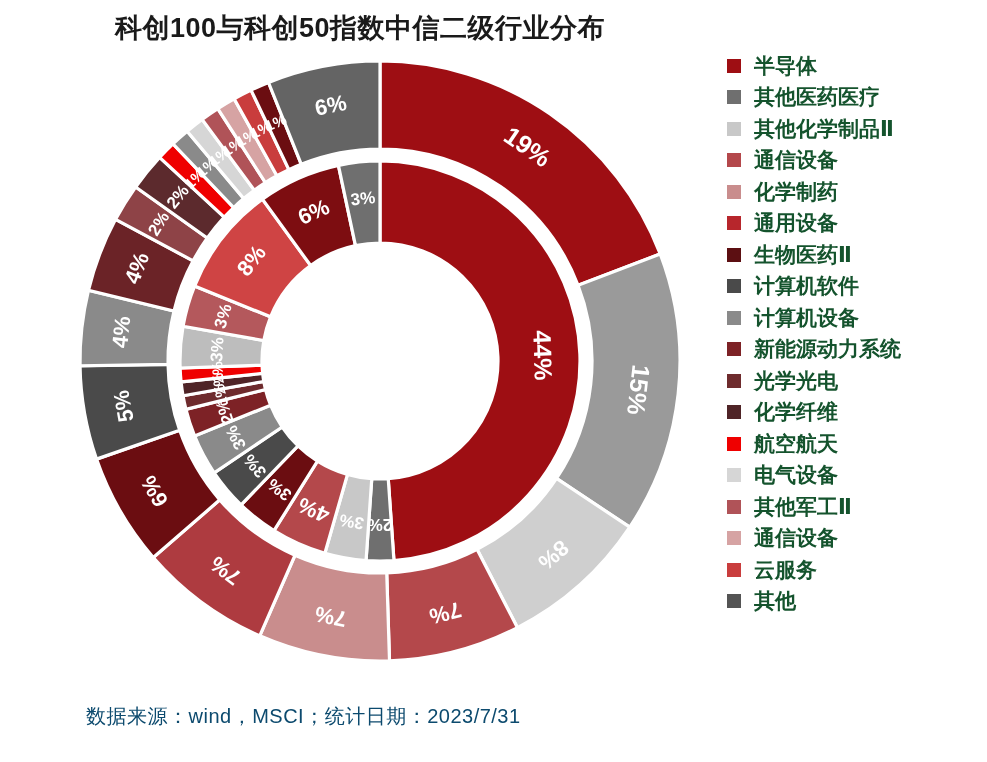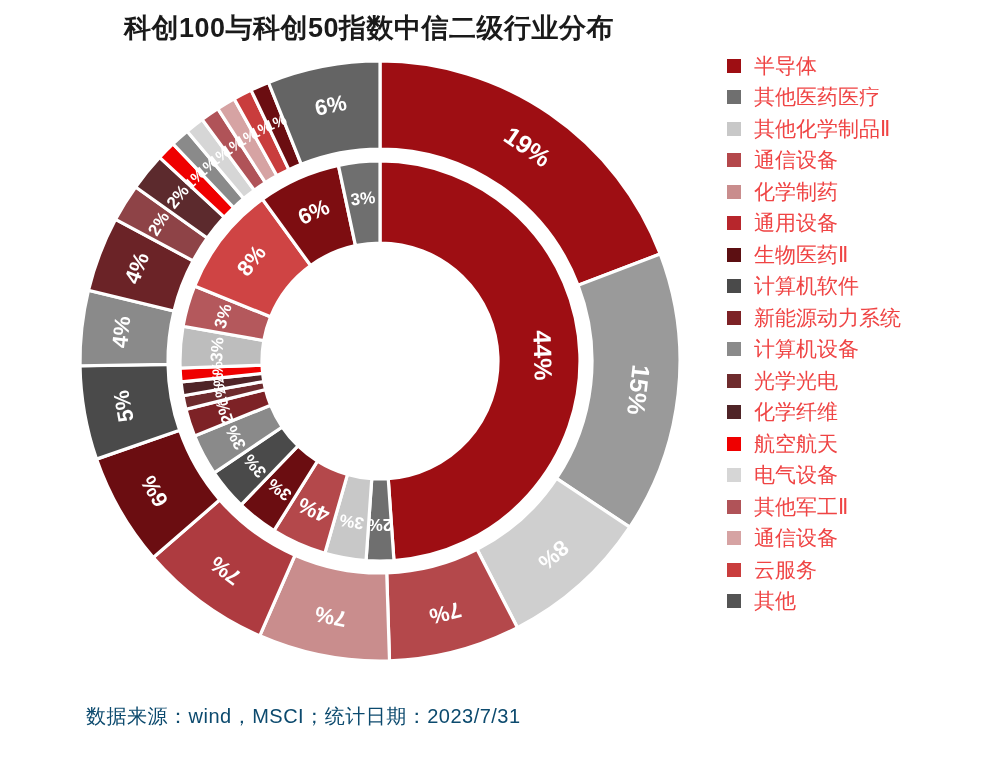--- a/index.html
+++ b/index.html
@@ -11,21 +11,20 @@
     position:relative;
   }
   #chart-title{
     position:absolute;
     left:0;top:10px;width:720px;
     text-align:center;
     font-size:27px;
     font-weight:bold;
     color:#1a1a1a;
     letter-spacing:0.5px;
-    margin-left:9px;
   }
   #donut-wrap{
     position:absolute;
     left:60px;top:48px;
     width:640px;height:630px;
   }
   #donut-svg{display:block;width:640px;height:630px;}
   .slice{stroke:#ffffff;stroke-width:3.2;}
   .slice-label{
     font-family:"Liberation Sans","DejaVu Sans",sans-serif;
@@ -45,23 +44,24 @@
     display:flex;align-items:center;
     height:31.5px;
   }
   .legend-swatch{
     width:14px;height:14px;
     flex:0 0 14px;
     margin-right:13px;
   }
   .legend-label{
     font-size:21px;
-    color:#ef4444;
+    color:#14532d;
     white-space:nowrap;
     font-family:"Liberation Sans","DejaVu Sans",sans-serif;
+    font-weight:bold;
   }
   #footer{
     position:absolute;
     left:86px;bottom:32px;
     font-size:20px;
     color:#0c4a6e;
     letter-spacing:0.5px;
   }
 </style>
 </head>
@@ -181,28 +181,28 @@
     </div>
     <div class="legend-item">
       <span class="legend-swatch" style="background: rgb(92, 15, 18);"></span>
       <span class="legend-label">生物医药Ⅱ</span>
     </div>
     <div class="legend-item">
       <span class="legend-swatch" style="background: rgb(74, 74, 74);"></span>
       <span class="legend-label">计算机软件</span>
     </div>
     <div class="legend-item">
+      <span class="legend-swatch" style="background: rgb(138, 138, 138);"></span>
+      <span class="legend-label">计算机设备</span>
+    </div>
+    <div class="legend-item">
       <span class="legend-swatch" style="background: rgb(125, 34, 38);"></span>
       <span class="legend-label">新能源动力系统</span>
     </div>
     <div class="legend-item">
-      <span class="legend-swatch" style="background: rgb(138, 138, 138);"></span>
-      <span class="legend-label">计算机设备</span>
-    </div>
-    <div class="legend-item">
       <span class="legend-swatch" style="background: rgb(110, 43, 45);"></span>
       <span class="legend-label">光学光电</span>
     </div>
     <div class="legend-item">
       <span class="legend-swatch" style="background: rgb(79, 36, 39);"></span>
       <span class="legend-label">化学纤维</span>
     </div>
     <div class="legend-item">
       <span class="legend-swatch" style="background: rgb(239, 0, 0);"></span>
       <span class="legend-label">航空航天</span>

